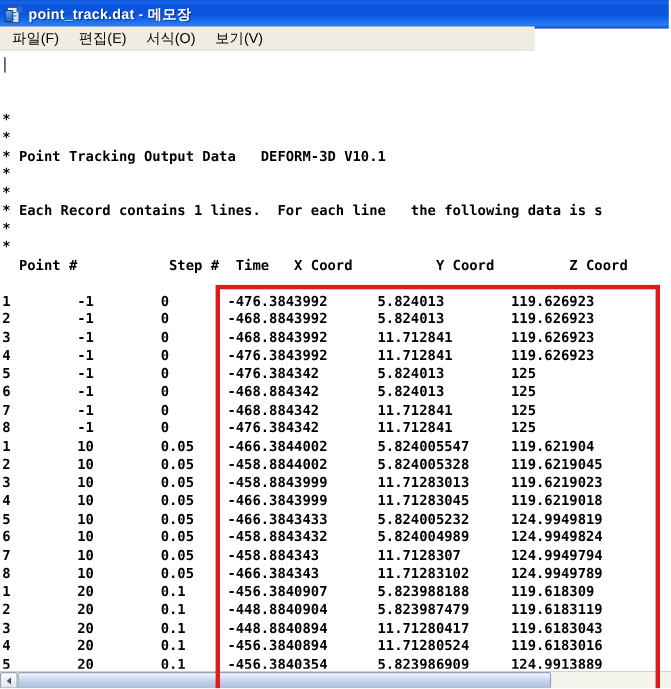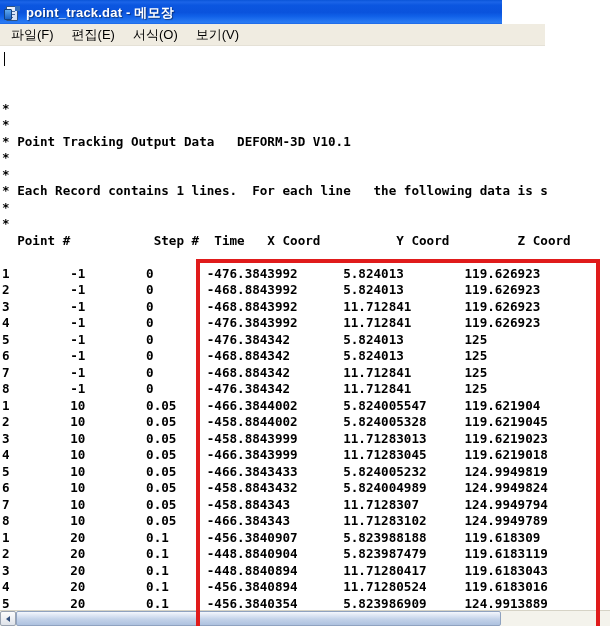--- a/index.html
+++ b/index.html
@@ -15,21 +15,21 @@
     width: 610px;
     height: 626px;
     overflow: hidden;
     background: #ffffff;
   }
 
   
   .titlebar {
     position: absolute;
     top: 0; left: 0;
-    width: 502px; height: 26px;
+    width: 608px; height: 26px;
     background: linear-gradient(to bottom,
         #0a55d8 0%, #1b64e8 8%, #0b56e0 20%,
         #0a53dd 48%, #1060e8 62%, #2a7bf4 86%, #0c4fd4 100%);
     display: flex;
     align-items: center;
     padding-left: 4px;
     overflow: hidden;
   }
   .np-icon {
     width: 17px; height: 17px;
@@ -76,21 +76,21 @@
     font-weight: bold;
     letter-spacing: 0.2px;
     text-shadow: 1px 1px 1px rgba(0,0,0,0.45);
     white-space: nowrap;
   }
 
   
   .menubar {
     position: absolute;
     top: 24px; left: 0;
-    width: 545px; height: 22px;
+    width: 486px; height: 22px;
     background: #f0ece1;
     border-bottom: 1px solid #e5e1d6;
     display: flex;
     align-items: center;
     padding-left: 2px;
   }
   .menu-item {
     font-family: "Liberation Sans", sans-serif;
     font-size: 13px;
     color: #000000;

